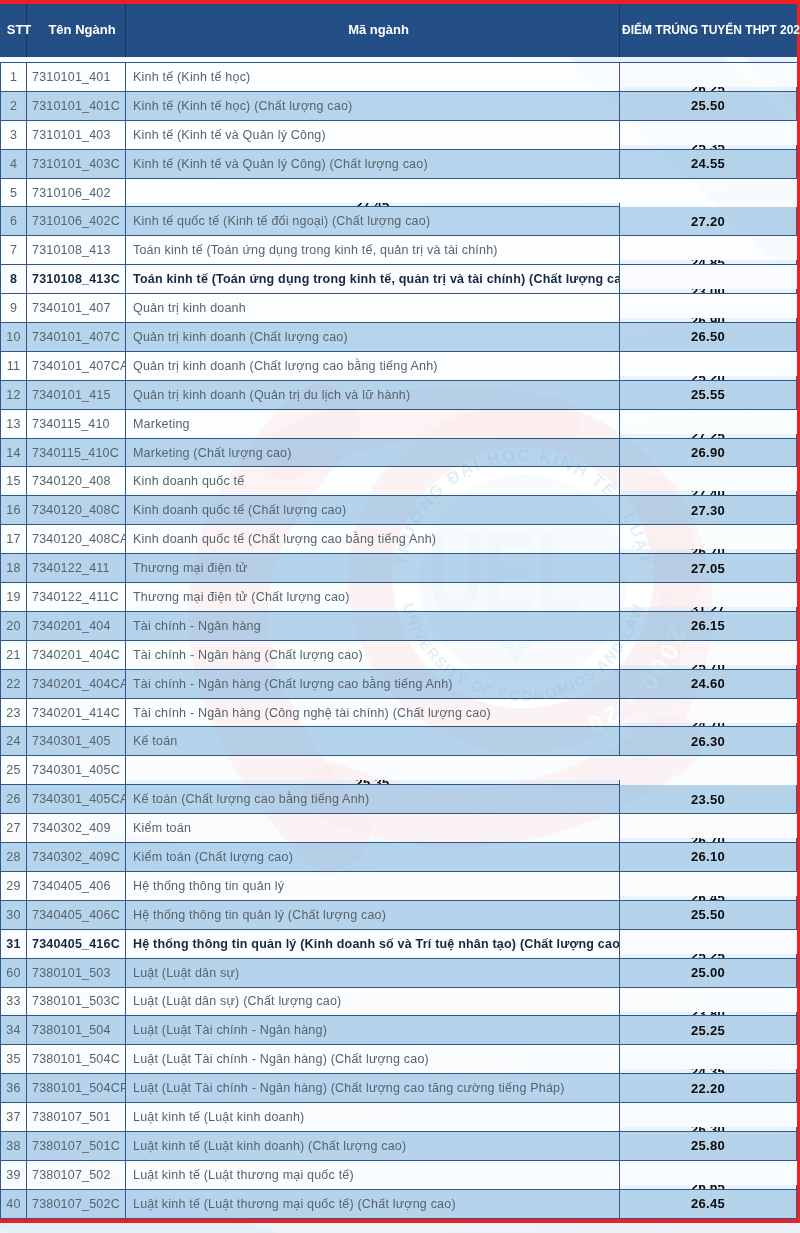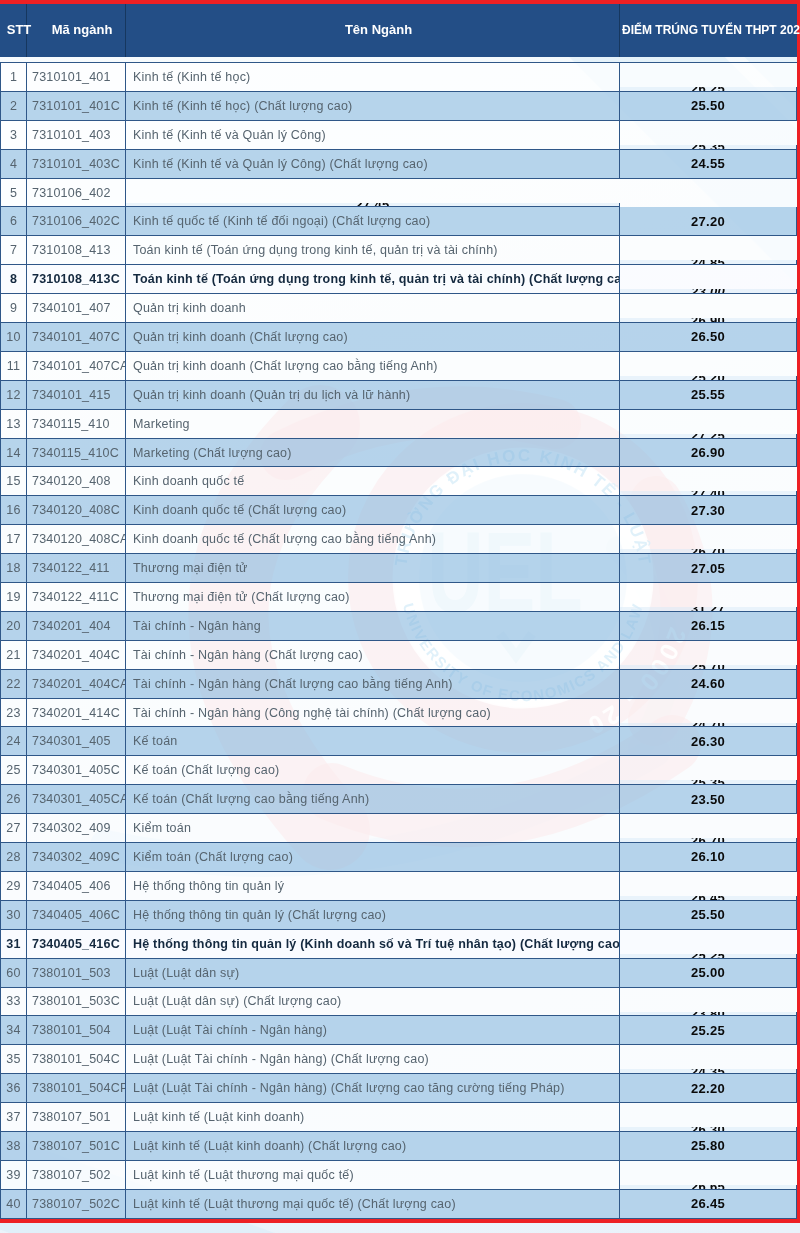--- a/index.html
+++ b/index.html
@@ -68,21 +68,21 @@
   .c.stt{justify-content:center;border-left:1px solid var(--row-line,#2f5788);}
   .c.code{padding-left:5px;text-align:right;}
   .c.name{padding-left:7px;}
   .c.score{
     justify-content:center;
     font-weight:bold;font-size:13px;letter-spacing:0.3px;
     color:var(--score-text,#0a0a0a);
   }
   .row:not(.alt) .c.score{background:rgba(216,234,248,0.5);margin-top:24px;}
   .row.hl .c{font-weight:bold;color:var(--highlight-text,#14293f);}
-  .row.hl .c.score{color:var(--score-text,#0a0a0a);font-style:italic;}
+  .row.hl .c.score{color:var(--score-text,#0a0a0a);}
 </style>
 </head>
 <body>
 
 <div class="page">
 
   <svg class="wm" width="800" height="1233" viewBox="0 0 800 1233" aria-hidden="true">
 
     <path class="wm-swoosh" d="M 520 -70 L 870 280" stroke-width="110" opacity="0.45"></path>
     <path class="wm-swoosh" d="M 640 -90 L 900 170" stroke-width="60" opacity="0.4"></path>
@@ -116,22 +116,22 @@
     <path class="wm-v" d="M 500 634 L 516 656 L 532 634" opacity="0.8"></path>
 
     <text class="wm-years" opacity="0.92">
       <textPath href="#arcYears" startOffset="20%">2000 - 20</textPath>
     </text>
   </svg>
 
   <div class="tbl">
     <div class="thead">
       <div class="hc">STT</div>
+      <div class="hc">Tên Ngành</div>
       <div class="hc">Mã ngành</div>
-      <div class="hc">Tên Ngành</div>
       <div class="hc">ĐIỂM TRÚNG TUYỂN THPT 2020</div>
     </div>
     <div class="gap"></div>
     <div class="tbody">
   <div class="row">
     <div class="c stt">1</div>
     <div class="c code">7310101_401</div>
     <div class="c name">Kinh tế (Kinh tế học)</div>
     <div class="c score">26.25</div>
   </div>
@@ -292,21 +292,20 @@
   <div class="row alt">
     <div class="c stt">24</div>
     <div class="c code">7340301_405</div>
     <div class="c name">Kế toán</div>
     <div class="c score">26.30</div>
   </div>
 
   <div class="row">
     <div class="c stt">25</div>
     <div class="c code">7340301_405C</div>
-    <div class="c name">Kế toán (Chất lượng cao)</div>
     <div class="c score">25.35</div>
   </div>
 
   <div class="row alt">
     <div class="c stt">26</div>
     <div class="c code">7340301_405CA</div>
     <div class="c name">Kế toán (Chất lượng cao bằng tiếng Anh)</div>
     <div class="c score">23.50</div>
   </div>
 

